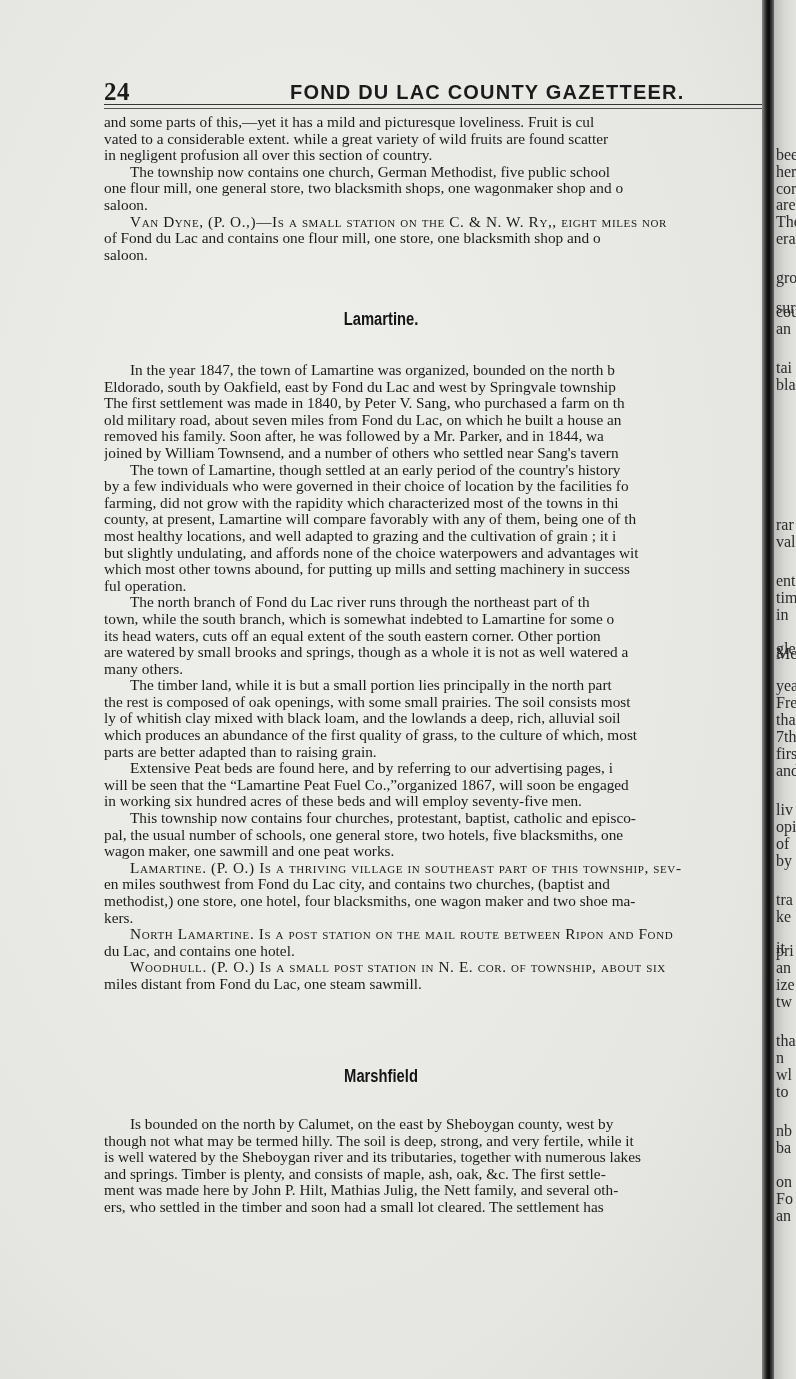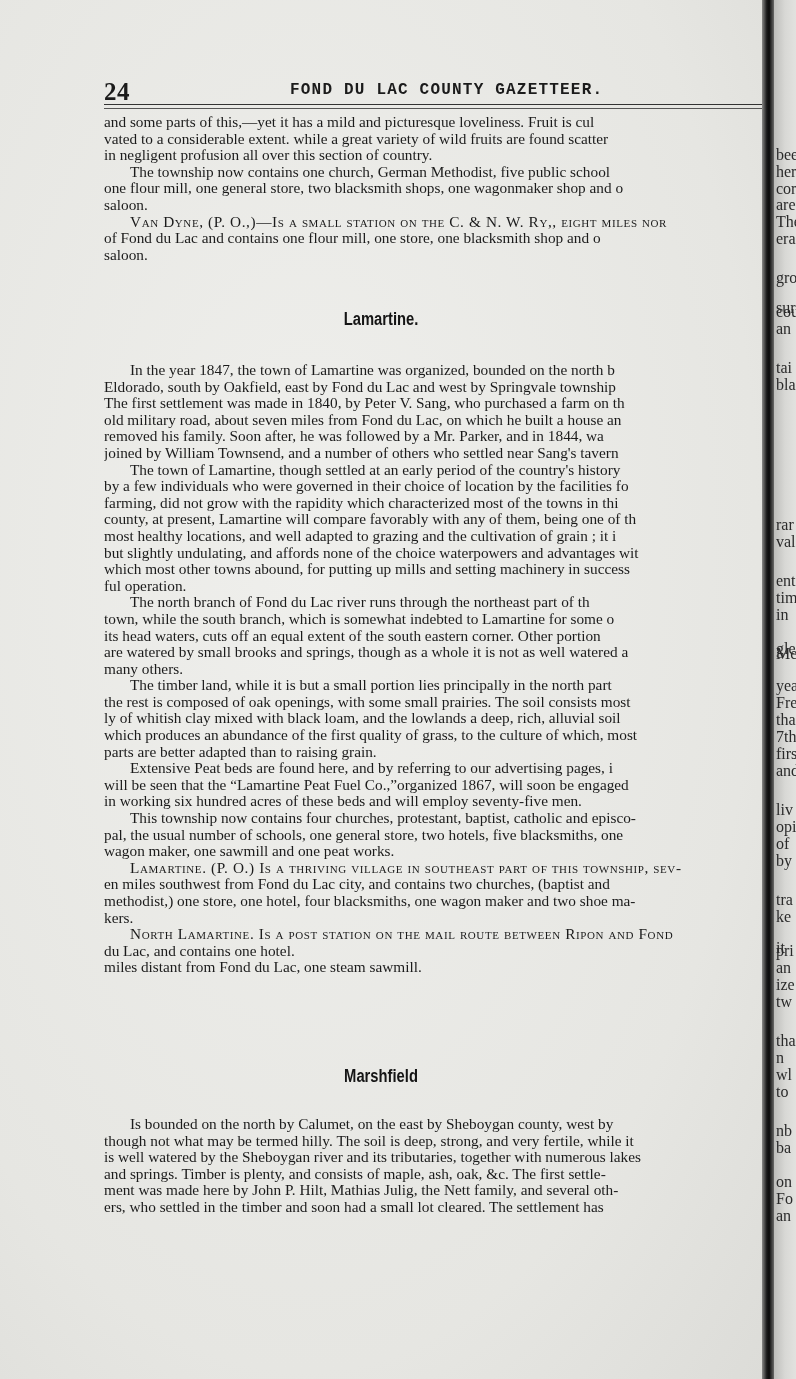--- a/index.html
+++ b/index.html
@@ -26,22 +26,22 @@
     position:absolute; left:2px; font-size:16px; line-height:14px; color:#2a2a2a;
     white-space:nowrap;
   }
   .running-head {
     position:absolute; top:78px; left:104px; width:658px; height:22px;
   }
   .page-number {
     position:absolute; left:0; top:0; font-size:25px; font-weight:bold; letter-spacing:0.5px;
   }
   .gazetteer-title {
-    position:absolute; left:186px; top:3px; font-size:16px; font-weight:bold; letter-spacing:1.2px;
-    font-family:Liberation Mono, monospace;
+    position:absolute; left:186px; top:3px; font-size:20px; font-weight:bold; letter-spacing:1.2px;
+    font-family:Liberation Sans, sans-serif;
     text-align:right;
   }
   .head-rule {
     position:absolute; top:104px; left:104px; width:658px; height:3px;
     border-top:1.5px solid #333; border-bottom:1px solid #555;
   }
   .body-text {
     position:absolute; left:104px; width:662px; font-size:15.3px; line-height:16.6px;
     text-align:justify; white-space:nowrap; overflow:hidden;
   }
@@ -109,20 +109,21 @@
     <span class="ln">in working six hundred acres of these beds and will employ seventy-five men.</span>
     <span class="ln indent">This township now contains four churches, protestant, baptist, catholic and episco-</span>
     <span class="ln">pal, the usual number of schools, one general store, two hotels, five blacksmiths, one</span>
     <span class="ln">wagon maker, one sawmill and one peat works.</span>
     <span class="ln indent sc">Lamartine. (P. O.) Is a thriving village in southeast part of this township, sev-</span>
     <span class="ln">en miles southwest from Fond du Lac city, and contains two churches, (baptist and</span>
     <span class="ln">methodist,) one store, one hotel, four blacksmiths, one wagon maker and two shoe ma-</span>
     <span class="ln">kers.</span>
     <span class="ln indent sc">North Lamartine. Is a post station on the mail route between Ripon and Fond</span>
     <span class="ln">du Lac, and contains one hotel.</span>
+    <span class="ln indent sc">Woodhull. (P. O.) Is a small post station in N. E. cor. of township, about six</span>
     <span class="ln">miles distant from Fond du Lac, one steam sawmill.</span>
   </div>
 
   <div class="section-heading" style="top:1066px;">Marshfield</div>
 
   <div class="body-text" style="top:1116px;">
     <span class="ln indent">Is bounded on the north by Calumet, on the east by Sheboygan county, west by</span>
     <span class="ln">though not what may be termed hilly. The soil is deep, strong, and very fertile, while it</span>
     <span class="ln">is well watered by the Sheboygan river and its tributaries, together with numerous lakes</span>
     <span class="ln">and springs. Timber is plenty, and consists of maple, ash, oak, &amp;c. The first settle-</span>

